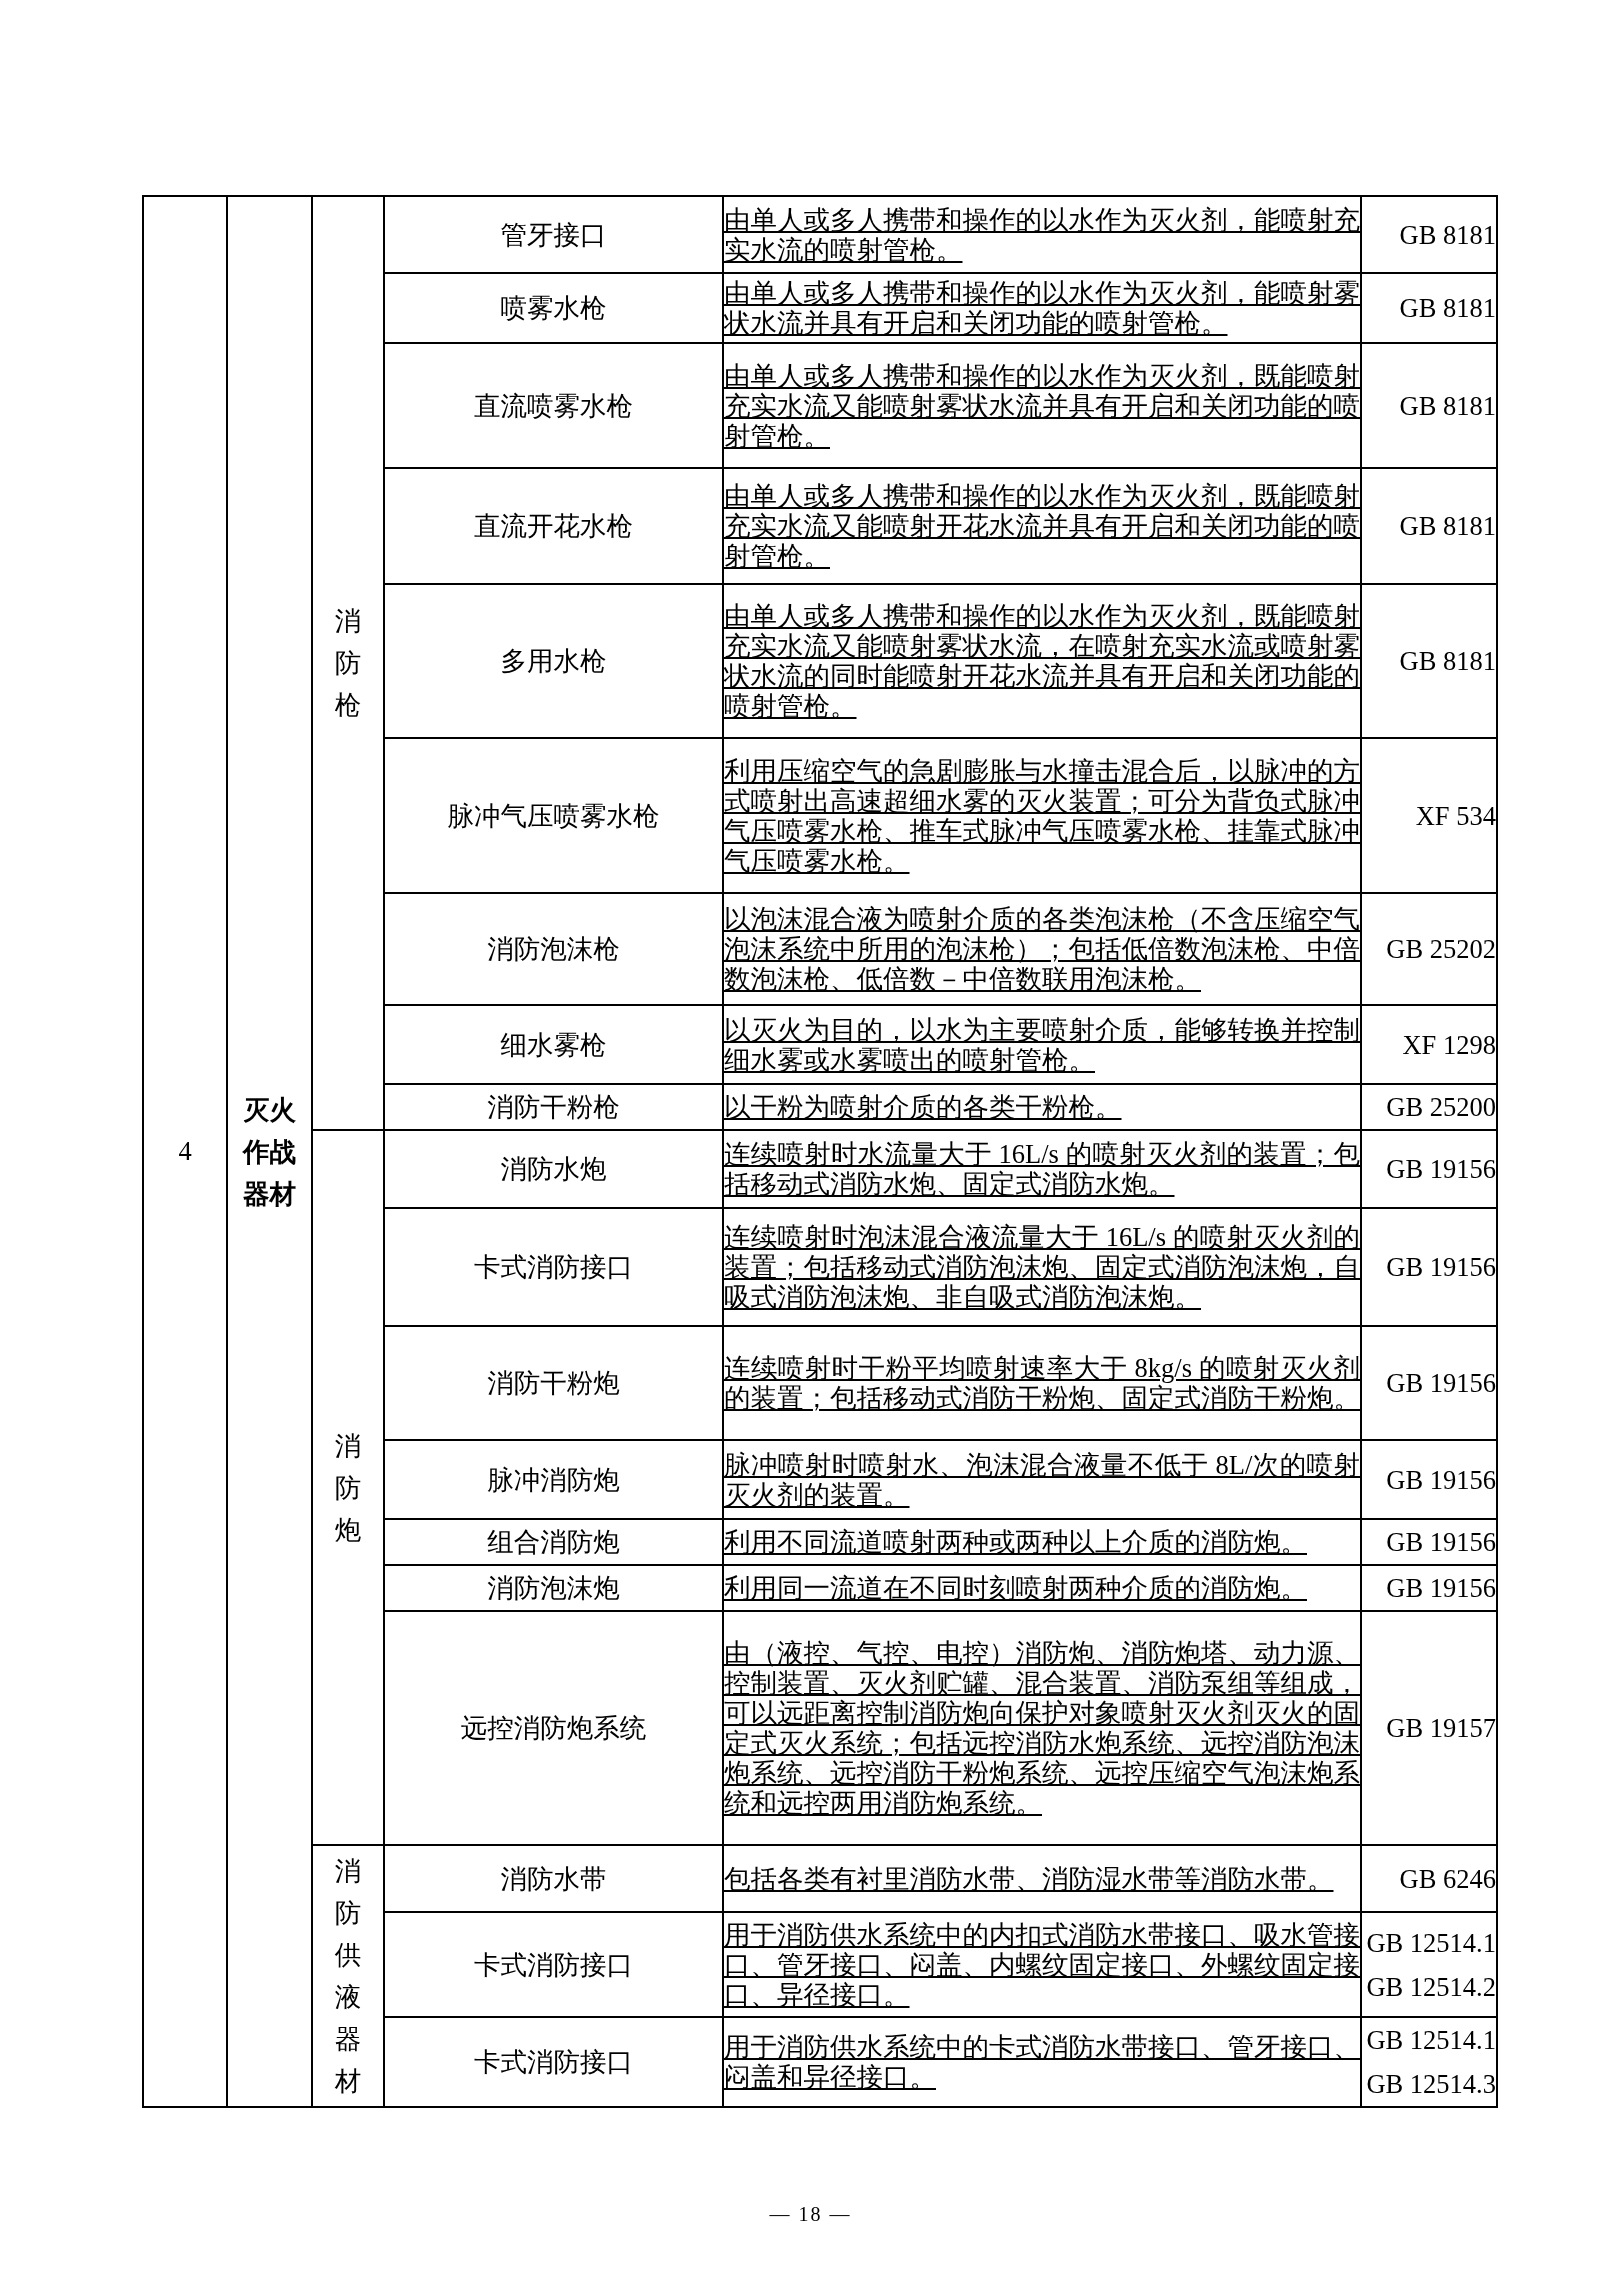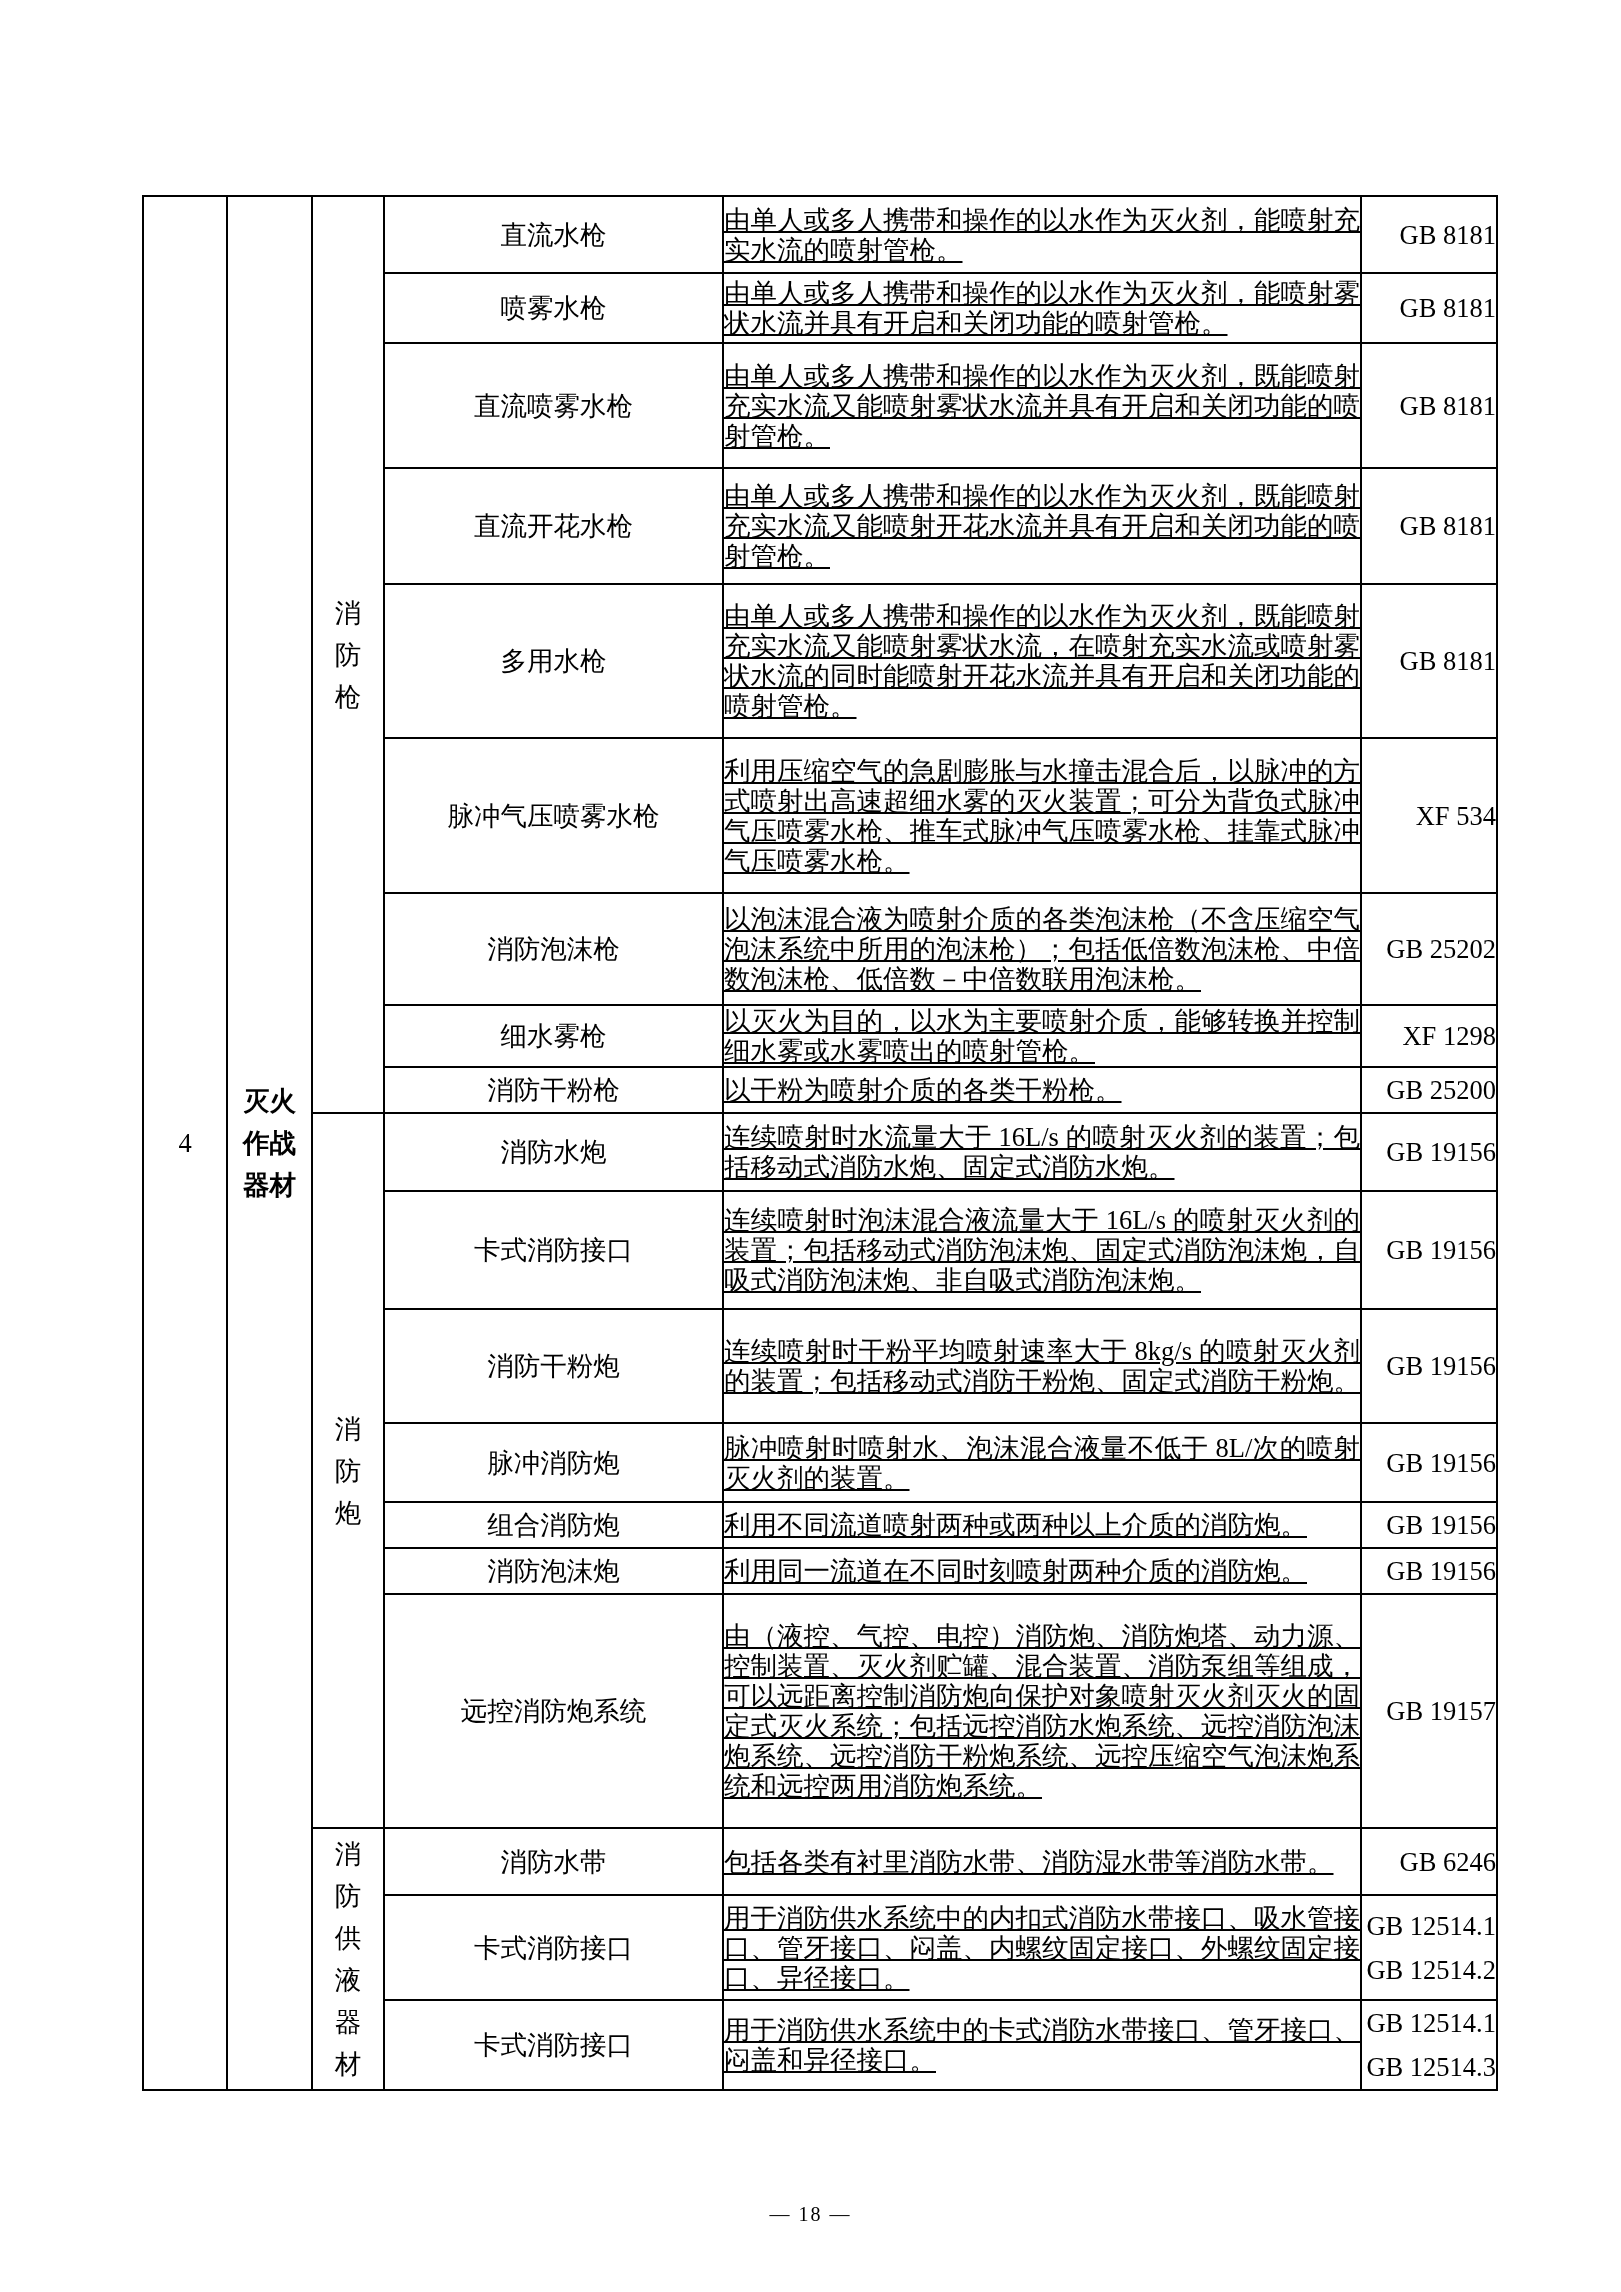--- a/index.html
+++ b/index.html
@@ -83,21 +83,21 @@
         <tr style="height:77px">
       <td class="c-serial" rowspan="19">
             <div>4</div>
           </td>
       <td class="c-cat" rowspan="19">
             <div class="vtext2">灭火作战器材</div>
           </td>
       <td class="c-group" rowspan="9">
             <div class="vtext">消防枪</div>
           </td>
-      <td class="c-name">直流水枪</td>
+      <td class="c-name">管牙接口</td>
       <td class="c-desc">由单人或多人携带和操作的以水作为灭火剂，能喷射充实水流的喷射管枪。</td>
       <td class="c-std">GB 8181</td>
     </tr>
 
     <tr style="height:70px">
       <td class="c-name">喷雾水枪</td>
       <td class="c-desc">由单人或多人携带和操作的以水作为灭火剂，能喷射雾状水流并具有开启和关闭功能的喷射管枪。</td>
       <td class="c-std">GB 8181</td>
     </tr>
 
@@ -124,21 +124,21 @@
       <td class="c-desc">利用压缩空气的急剧膨胀与水撞击混合后，以脉冲的方式喷射出高速超细水雾的灭火装置；可分为背负式脉冲气压喷雾水枪、推车式脉冲气压喷雾水枪、挂靠式脉冲气压喷雾水枪。</td>
       <td class="c-std">XF 534</td>
     </tr>
 
     <tr style="height:112px">
       <td class="c-name">消防泡沫枪</td>
       <td class="c-desc">以泡沫混合液为喷射介质的各类泡沫枪（不含压缩空气泡沫系统中所用的泡沫枪）；包括低倍数泡沫枪、中倍数泡沫枪、低倍数－中倍数联用泡沫枪。</td>
       <td class="c-std">GB 25202</td>
     </tr>
 
-    <tr style="height:62px">
+    <tr style="height:79px">
       <td class="c-name">细水雾枪</td>
       <td class="c-desc">以灭火为目的，以水为主要喷射介质，能够转换并控制细水雾或水雾喷出的喷射管枪。</td>
       <td class="c-std">XF 1298</td>
     </tr>
 
     <tr style="height:39px">
       <td class="c-name">消防干粉枪</td>
       <td class="c-desc">以干粉为喷射介质的各类干粉枪。</td>
       <td class="c-std">GB 25200</td>
     </tr>

